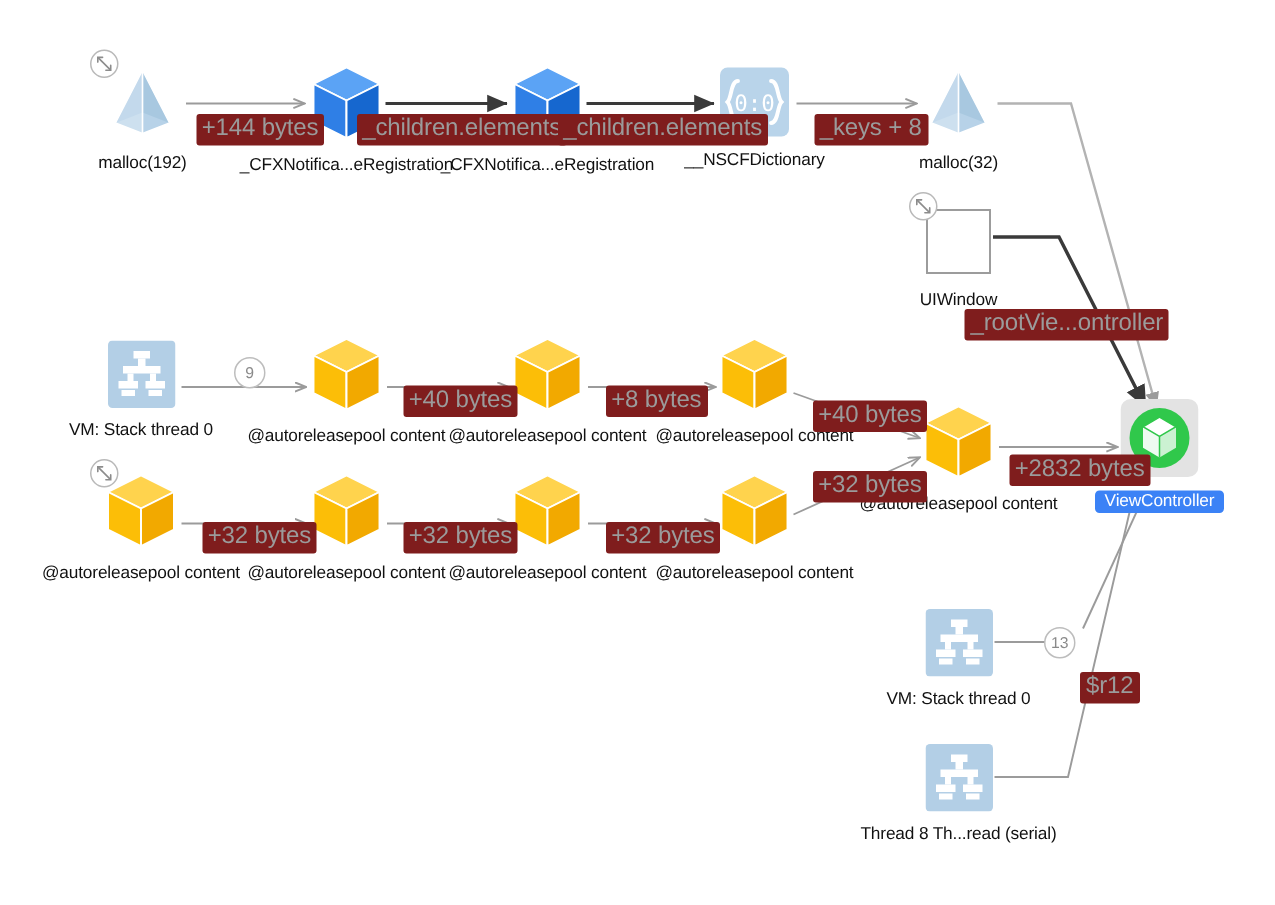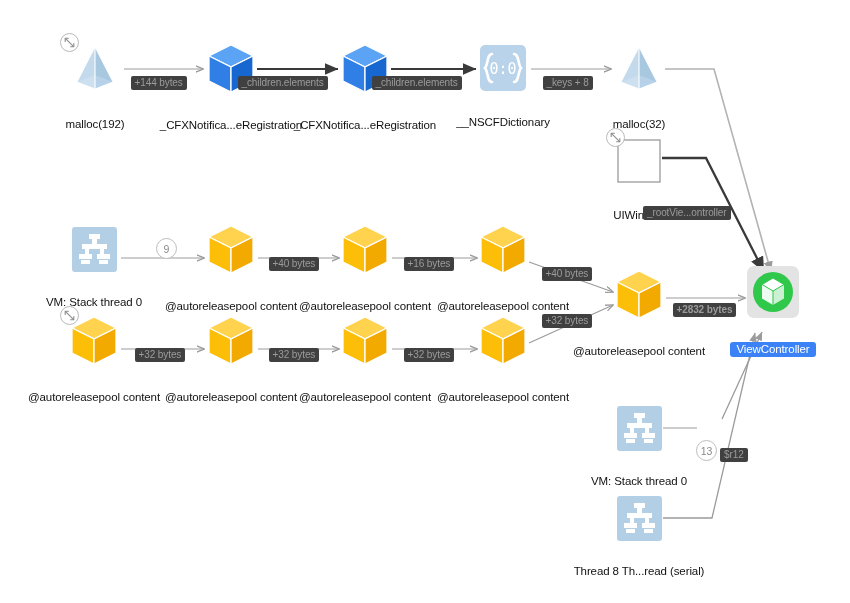--- a/index.html
+++ b/index.html
@@ -23,38 +23,38 @@
     position: absolute;
     display: flex;
     flex-direction: column;
     align-items: center;
   }
   .node-icon {
     position: relative;
     display: block;
   }
   .node-label {
-    margin-top: 20px;
+    margin-top: 4px;
     font-size: 11.5px;
     color: #111111;
     white-space: nowrap;
     text-align: center;
     letter-spacing: -0.1px;
   }
   .node-label.sel {
     background: #3b82f6;
     color: #ffffff;
     border-radius: 3px;
     padding: 1px 6px 2px 6px;
   }
   .edge-label {
     position: absolute;
-    font-size: 10px;
+    font-size: 16px;
     color: #9b9b9b;
-    background: #404040;
+    background: #7f1d1d;
     padding: 1px 4px 2px 4px;
     border-radius: 2px;
     white-space: nowrap;
     letter-spacing: -0.1px;
   }
   .count-badge {
     position: absolute;
     width: 21px; height: 21px;
     border-radius: 50%;
     background: #ffffff;
@@ -350,27 +350,27 @@
         <div class="node-label">Thread 8  Th...read  (serial)</div>
       </div>
     </div>
   <div id="edgelabels-root">
       <div class="edge-label" style="left: 130.5px; top: 76px;">+144 bytes</div>
       <div class="edge-label" style="left: 237.5px; top: 76px;">_children.elements</div>
       <div class="edge-label" style="left: 371.5px; top: 76px;">_children.elements</div>
       <div class="edge-label" style="left: 542.5px; top: 76px;">_keys + 8</div>
       <div class="edge-label" style="left: 643px; top: 206px;">_rootVie...ontroller</div>
       <div class="edge-label" style="left: 268.5px; top: 257px;">+40 bytes</div>
-      <div class="edge-label" style="left: 403.5px; top: 257px;">+16 bytes</div>
+      <div class="edge-label" style="left: 403.5px; top: 257px;">+8 bytes</div>
       <div class="edge-label" style="left: 541.5px; top: 267px;">+40 bytes</div>
       <div class="edge-label" style="left: 134.5px; top: 348px;">+32 bytes</div>
       <div class="edge-label" style="left: 268.5px; top: 348px;">+32 bytes</div>
       <div class="edge-label" style="left: 403.5px; top: 348px;">+32 bytes</div>
       <div class="edge-label" style="left: 541.5px; top: 314px;">+32 bytes</div>
-      <div class="edge-label" style="left: 672.5px; top: 303px; font-weight: bold;">+2832 bytes</div>
+      <div class="edge-label" style="left: 672.5px; top: 303px;">+2832 bytes</div>
       <div class="edge-label" style="left: 720px; top: 448px;">$r12</div>
     </div>
   <div id="badges-root">
       <div class="count-badge" style="left: 156px; top: 238px;">9</div>
-      <div class="count-badge" style="left: 696px; top: 440px;">13</div>
+      <div class="count-badge" style="left: 696px; top: 418px;">13</div>
     </div>
 
 </div>
 
 </body></html>

